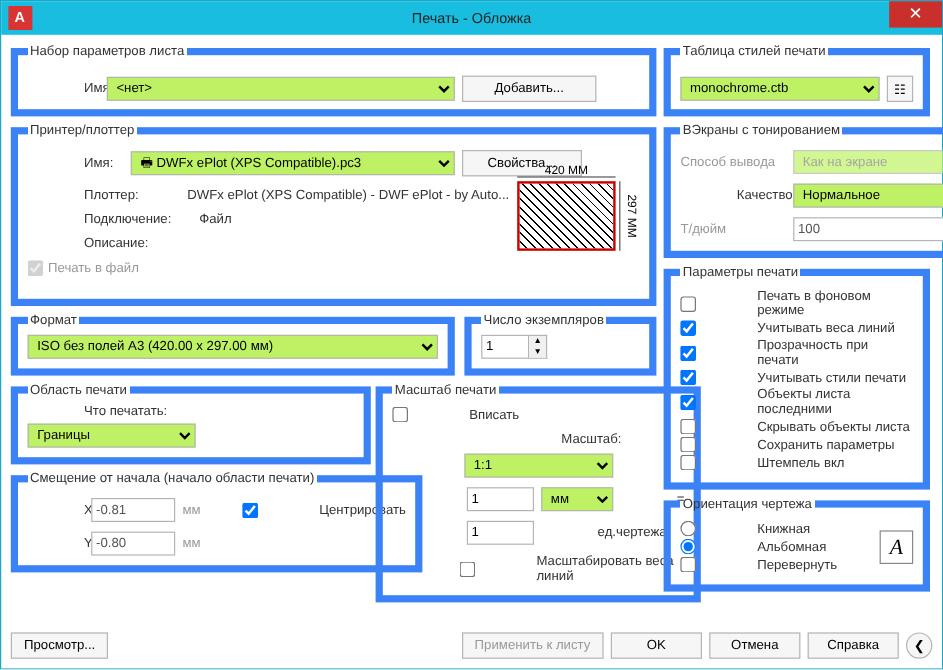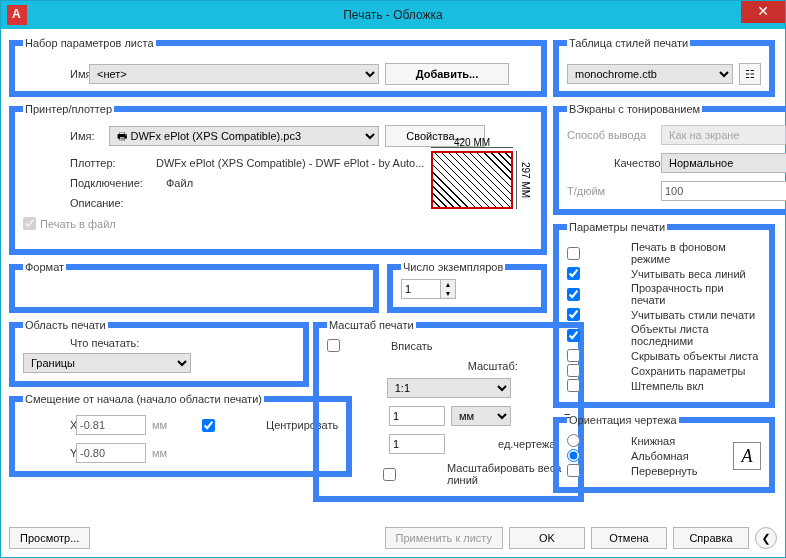--- a/index.html
+++ b/index.html
@@ -9,21 +9,21 @@
   .titlebar .icon { width: 20px; height: 20px; margin-left: 6px; background: #d93333; position: relative; }
   .titlebar .icon::after { content: "A"; color: #fff; font-weight: bold; position: absolute; left: 5px; top: 2px; font-size: 12px; }
   .titlebar .title { position: absolute; left: 50%; transform: translateX(-50%); font-size: 12px; color: #222; }
   .titlebar .close { position: absolute; right: 0; top: 0; width: 44px; height: 22px; background: #c9302c; color: #fff; text-align: center; line-height: 20px; font-size: 14px; }
   .body { position: absolute; top: 28px; left: 0; right: 0; bottom: 0; }
   fieldset { border: 6px solid #3b82f6; margin: 0; padding: 6px 8px 8px 8px; }
   legend { color: #333; padding: 0 2px; font-size: 11px; }
   .lbl { color: #333; padding-left: 47px; }
   .disabled { color: #999; }
   select, input[type="text"] { border: 1px solid #b5b5b5; background: #fff; height: 20px; padding: 1px 3px; font-size: 11px; }
-  select { background: #e5e5e5; }
+  select { background: #bef264; }
   button { border: 1px solid #b5b5b5; background: #f6f6f6; height: 22px; padding: 0 10px; cursor: pointer; font-size: 11px; }
   .iconbtn { width: 22px; height: 22px; border: 1px solid #b5b5b5; background: #f6f6f6; display: inline-flex; align-items: center; justify-content: center; cursor: pointer; }
   .row { display: flex; align-items: center; gap: 6px; }
   .left-col { position: absolute; left: 8px; top: 8px; width: 538px; }
   .right-col { position: absolute; left: 552px; top: 8px; width: 222px; }
   .cb { display: flex; align-items: center; gap: 4px; margin: 2px 0; }
   input[type="checkbox"], input[type="radio"] { margin: 0; width: 13px; height: 13px; }
   .preview { position: absolute; right: 10px; top: 22px; width: 120px; height: 84px; }
   .preview .paper { position: absolute; left: 20px; top: 14px; width: 82px; height: 58px; border: 2px solid #c00; background: repeating-linear-gradient(45deg,#fff,#fff 4px,#000 4px,#000 5px); }
   .preview .dim-top { position: absolute; top: 0; left: 20px; width: 82px; text-align: center; font-size: 10px; }
@@ -52,21 +52,21 @@
 
     <div class="left-col">
 
       <fieldset style="height:60px;">
         <legend>Набор параметров листа</legend>
         <div class="row" style="margin-top:8px;">
           <span class="lbl" style="width:60px;">Имя:</span>
           <select style="width:290px;">
             <option>&lt;нет&gt;</option>
           </select>
-          <button style="width:124px;font-weight:bold;">Добавить...</button>
+          <button style="width:112px;">Добавить...</button>
         </div>
       </fieldset>
 
       <fieldset style="margin-top:6px; position:relative; height:152px;">
         <legend>Принтер/плоттер</legend>
         <div class="row" style="margin-top:4px;">
           <span class="lbl" style="width:80px;">Имя:</span>
           <select style="width:270px;">
             <option>🖶 <span>DWFx ePlot (XPS Compatible).pc3</span></option>
           </select>
@@ -92,39 +92,42 @@
           <div class="line-h"></div>
           <div class="paper"></div>
           <div class="line-v"></div>
           <div class="dim-right">297 MM</div>
         </div>
       </fieldset>
 
       <div style="display:flex; gap:8px; margin-top:6px;">
         <fieldset style="flex:1;">
           <legend>Формат</legend>
+          <select style="width:100%;">
+            <option>ISO без полей A3 (420.00 x 297.00 мм)</option>
+          </select>
         </fieldset>
         <fieldset style="width:160px;">
           <legend>Число экземпляров</legend>
           <div class="spinner">
             <input type="text" value="1" style="">
             <div class="arrows">
                 <span>▲</span>
                 <span>▼</span>
               </div>
           </div>
         </fieldset>
       </div>
 
       <div style="display:flex; gap:4px; margin-top:6px;">
         <div style="width:300px; display:flex; flex-direction:column; gap:6px;">
           <fieldset>
             <legend>Область печати</legend>
             <div class="lbl" style="margin-bottom:4px;">Что печатать:</div>
-            <select style="width:168px;">
+            <select style="width:140px;">
               <option>Границы</option>
             </select>
           </fieldset>
           <fieldset>
             <legend>Смещение от начала (начало области печати)</legend>
             <div class="row" style="margin-top:4px;">
               <span class="lbl" style="width:16px;">X:</span>
               <input type="text" style="width: 70px;" disabled="" value="-0.81">
               <span class="disabled" style="width:24px;">мм</span>
               <div class="cb" style="margin-left:20px;">

